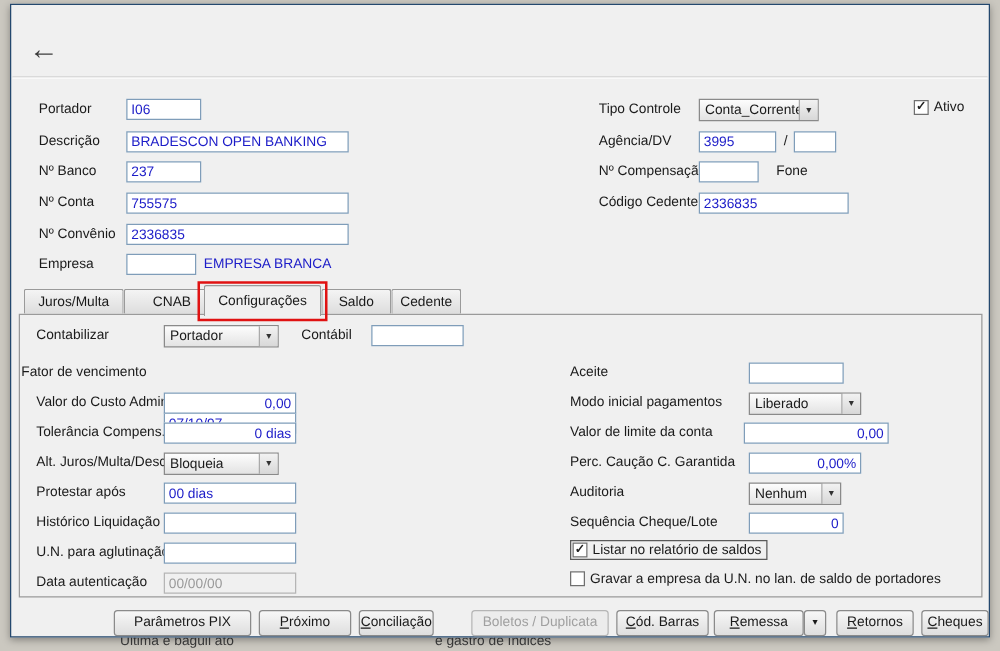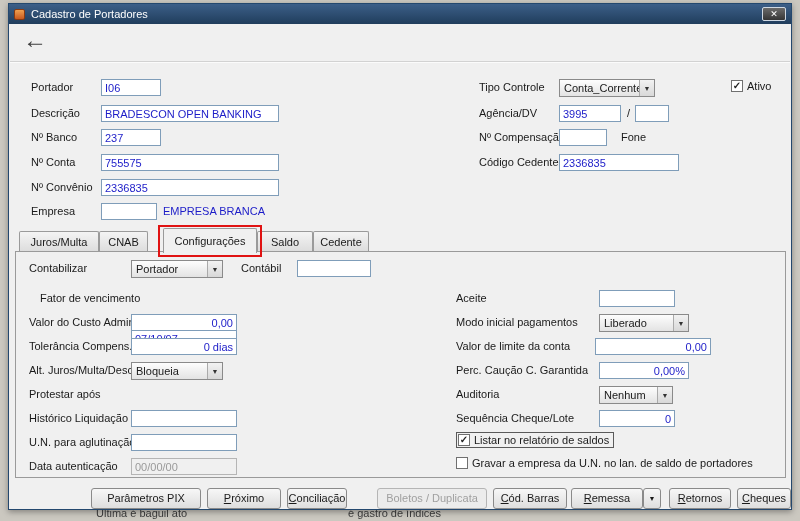--- a/index.html
+++ b/index.html
@@ -89,27 +89,20 @@
   .btn.arrow span { font-size: 7px; }
 </style>
 </head>
 <body>
 
 <span class="bg-text" style="left:96px">Ultima é baguil ato</span>
 <span class="bg-text" style="left:348px">é gastro de índices</span>
 
 <div class="window">
 
-  <div class="titlebar">
-    <span class="app-icon"></span>
-    <span class="title">Cadastro de Portadores</span>
-    <button class="close-btn">
-      <span>✕</span>
-    </button>
-  </div>
 
   <span class="back">←</span>
   <div class="sep"></div>
 
   <span class="lbl" style="left:22px;top:77px">Portador</span>
   <input class="inp" style="left: 92px; top: 75px; width: 60px;" value="I06">
 
   <span class="lbl" style="left:22px;top:103px">Descrição</span>
   <input class="inp" style="left: 92px; top: 101px; width: 178px;" value="BRADESCON OPEN BANKING">
 
@@ -145,51 +138,52 @@
   <input class="inp" style="left: 626px; top: 101px; width: 34px;" value="">
 
   <span class="lbl" style="left:470px;top:127px">Nº Compensação</span>
   <input class="inp" style="left: 550px; top: 125px; width: 48px;" value="">
   <span class="lbl" style="left:612px;top:127px">Fone</span>
 
   <span class="lbl" style="left:470px;top:152px">Código Cedente</span>
   <input class="inp" style="left: 550px; top: 150px; width: 120px;" value="2336835">
 
   <div class="tab" style="left:10px;width:80px">Juros/Multa</div>
-  <div class="tab" style="left:90px;width:49px">CNAB</div>
+  <div class="tab" style="left:90px;width:77px">CNAB</div>
   <div class="tab active" style="left:154px;width:94px">Configurações</div>
   <div class="tab" style="left:248px;width:56px">Saldo</div>
   <div class="tab" style="left:304px;width:56px">Cedente</div>
   <div class="panel"></div>
   <div class="hl"></div>
 
   <span class="lbl" style="left:20px;top:258px;z-index:2">Contabilizar</span>
   <div class="combo" style="left:122px;top:256px;width:92px;z-index:2">
     <span class="cval">Portador</span>
     <span class="carr">▼</span>
   </div>
   <span class="lbl" style="left:232px;top:258px;z-index:2">Contábil</span>
   <input class="inp" style="left: 288px; top: 256px; width: 74px; z-index: 2;" value="">
 
-  <span class="lbl" style="left:31px;top:288px;z-index:2">Fator de vencimento</span>
+  <span class="lbl" style="left:8px;top:288px;z-index:2">Fator de vencimento</span>
   <input class="inp" style="left: 122px; top: 286px; width: 106px; z-index: 2; margin-top: 40px;" value="07/10/97">
 
   <span class="lbl" style="left:20px;top:312px;z-index:2">Valor do Custo Admin.</span>
   <input class="inp ra" style="left: 122px; top: 310px; width: 106px; z-index: 2;" value="0,00">
 
   <span class="lbl" style="left:20px;top:336px;z-index:2">Tolerância Compens.</span>
   <input class="inp ra" style="left: 122px; top: 334px; width: 106px; z-index: 2;" value="0 dias">
 
   <span class="lbl" style="left:20px;top:360px;z-index:2">Alt. Juros/Multa/Desc.</span>
   <div class="combo" style="left:122px;top:358px;width:92px;z-index:2">
     <span class="cval">Bloqueia</span>
     <span class="carr">▼</span>
   </div>
 
   <span class="lbl" style="left:20px;top:384px;z-index:2">Protestar após</span>
+  <input class="inp" style="left: 122px; top: 382px; width: 106px; z-index: 2;" value="00 dias">
 
   <span class="lbl" style="left:20px;top:408px;z-index:2">Histórico Liquidação</span>
   <input class="inp" style="left: 122px; top: 406px; width: 106px; z-index: 2;" value="">
 
   <span class="lbl" style="left:20px;top:432px;z-index:2">U.N. para aglutinação</span>
   <input class="inp" style="left: 122px; top: 430px; width: 106px; z-index: 2;" value="">
 
   <span class="lbl" style="left:20px;top:456px;z-index:2">Data autenticação</span>
   <input class="inp dis" style="left: 122px; top: 454px; width: 106px; z-index: 2;" value="00/00/00">
 

